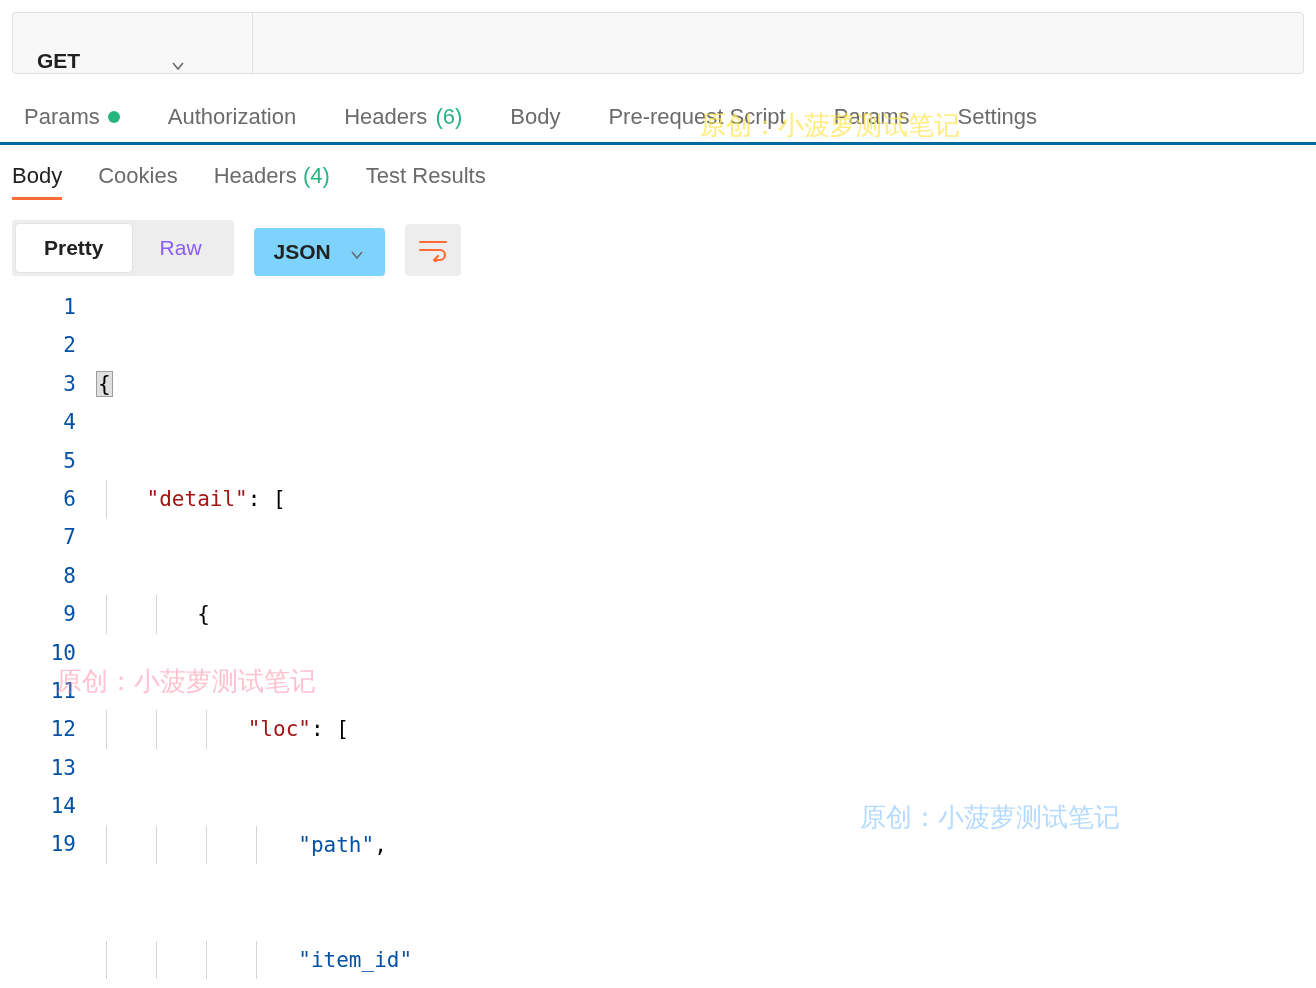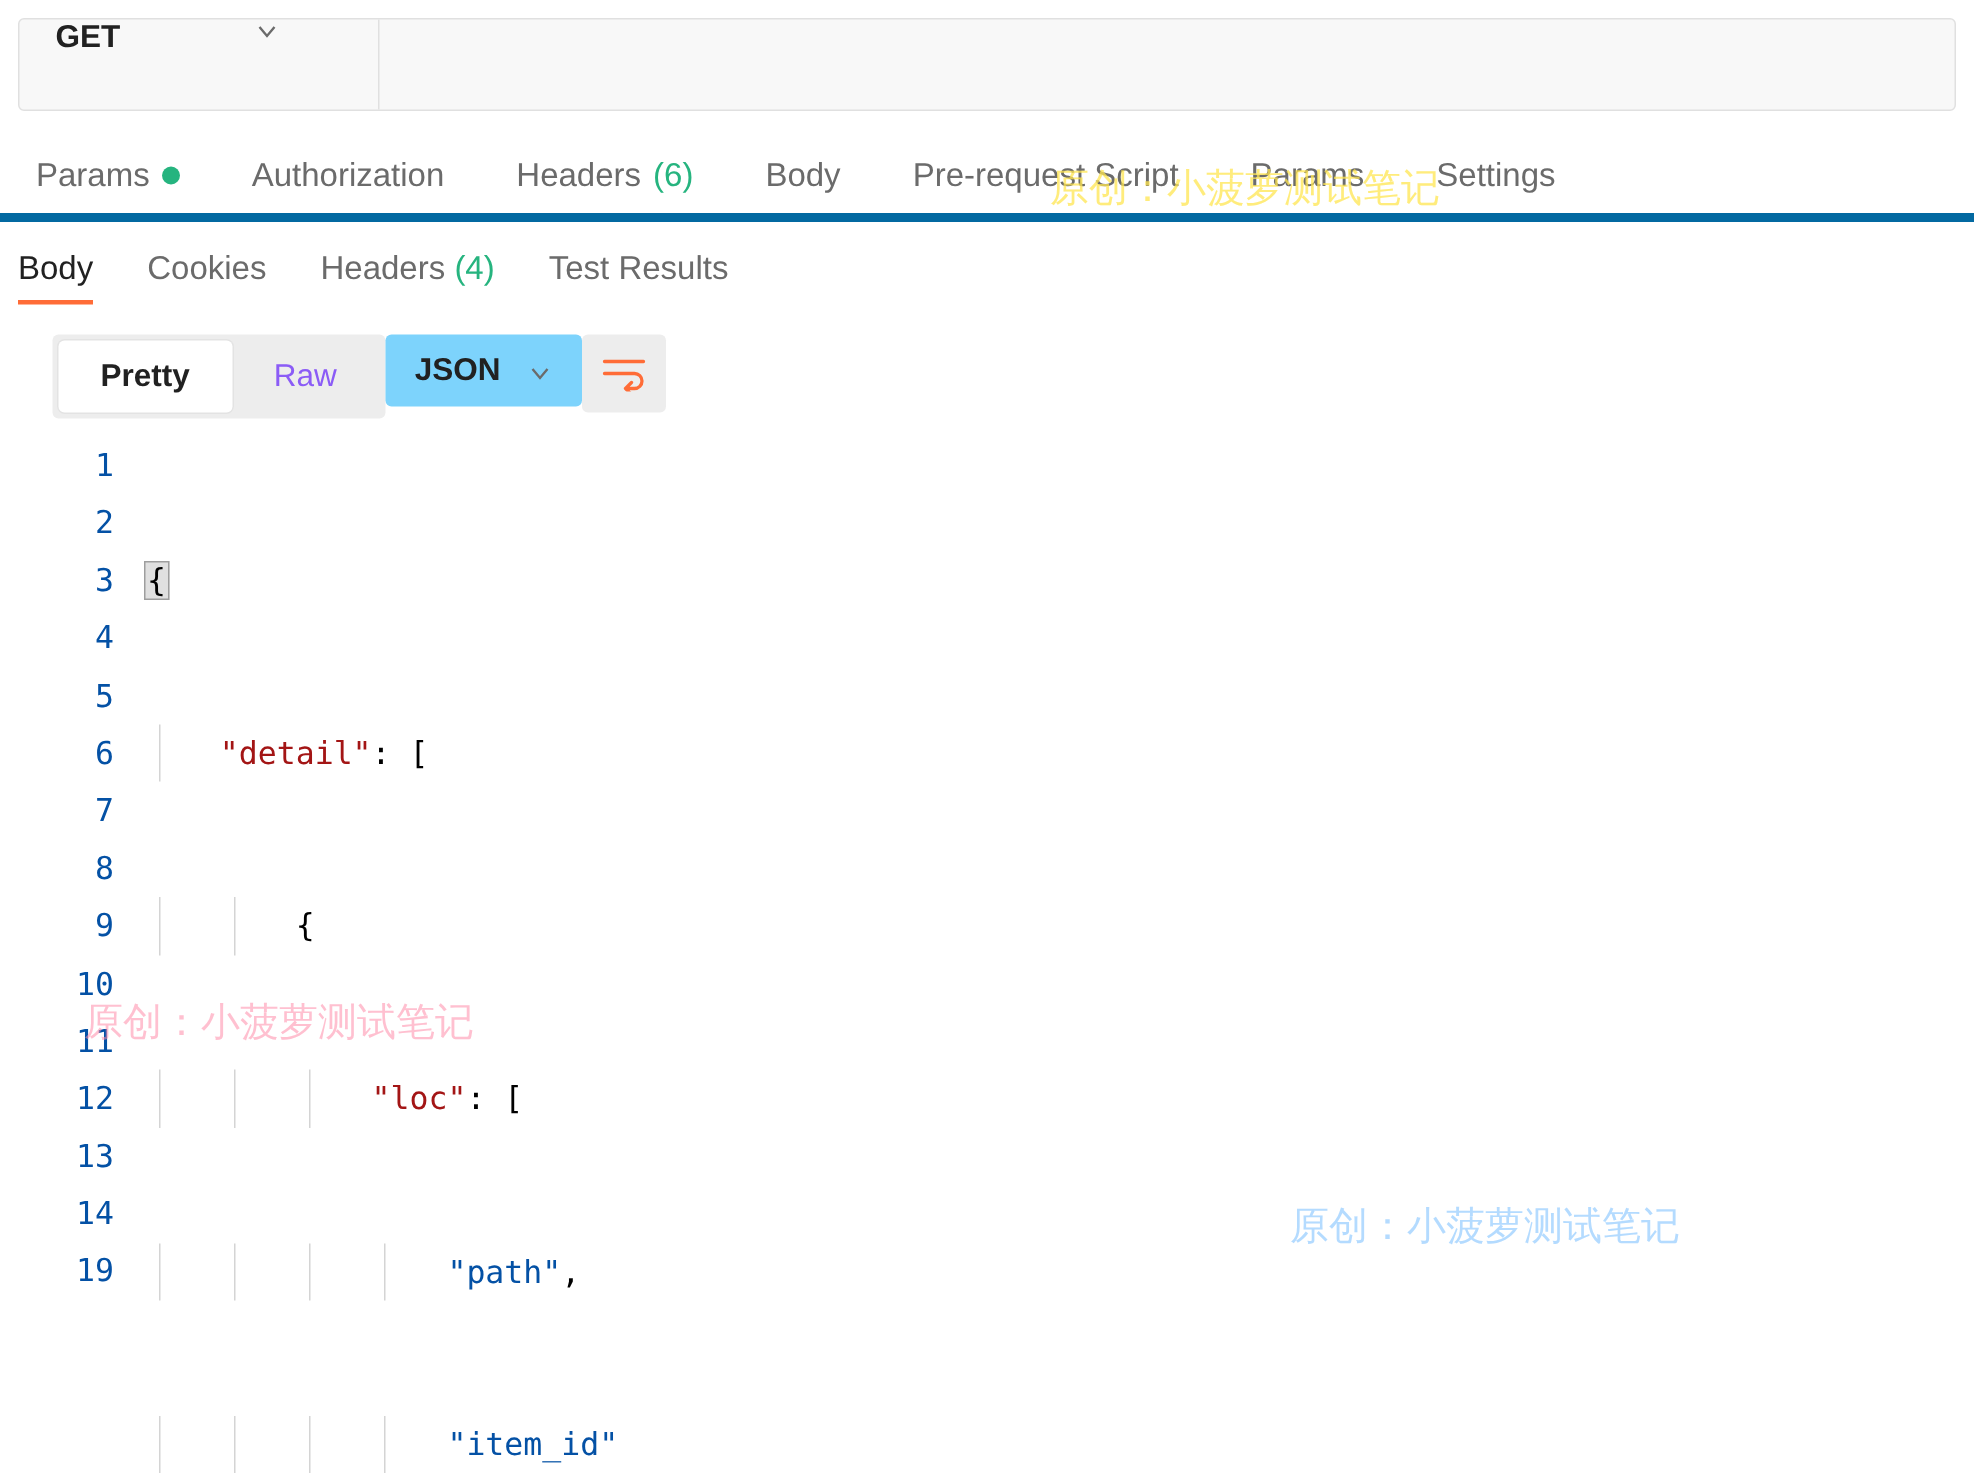--- a/index.html
+++ b/index.html
@@ -15,21 +15,21 @@
     display: flex;
     align-items: stretch;
     border: 1px solid #e0e0e0;
     background: #f8f8f8;
     border-radius: 4px;
     margin: 12px 12px 0 12px;
     height: 62px;
   }
   .method-select {
     display: flex;
-    align-items: flex-start;
+    align-items: flex-end;
     padding: 0 24px;
     gap: 90px;
     border-right: 1px solid #e0e0e0;
     cursor: pointer;
     min-width: 240px;
   }
   .method-label {
     font-weight: 700;
     font-size: 21px;
     color: #212121;
@@ -49,21 +49,21 @@
     outline: none;
     color: #212121;
     font-family: inherit;
   }
   .req-tabs {
     display: flex;
     gap: 48px;
     padding: 30px 6px 12px 24px;
     font-size: 22px;
     color: #6b6b6b;
-    border-bottom: 6px solid #0369a1;
+    border-bottom: 3px solid #0369a1;
     position: relative;
   }
   .req-tab { cursor: pointer; display: flex; align-items: center; gap: 8px; color: #6b6b6b; }
   .dot-green {
     width: 12px; height: 12px; border-radius: 50%;
     background: #26b47f; display: inline-block;
   }
   .count-green { color: #26b47f; }
   .resp-tabs {
     display: flex;
@@ -72,23 +72,23 @@
     font-size: 22px;
     color: #6b6b6b;
   }
   .resp-tab { cursor: pointer; padding-bottom: 8px; }
   .resp-tab.active {
     color: #212121;
     border-bottom: 3px solid #ff6c37;
   }
   .view-row {
     display: flex;
-    align-items: flex-start;
+    align-items: flex-end;
+    gap: 20px;
     padding: 10px 12px 0 12px;
-    margin-left: 23px;
   }
   .seg-group {
     display: flex;
     background: #ededed;
     border-radius: 4px;
     padding: 4px;
   }
   .seg-btn {
     padding: 12px 28px;
     font-size: 21px;

